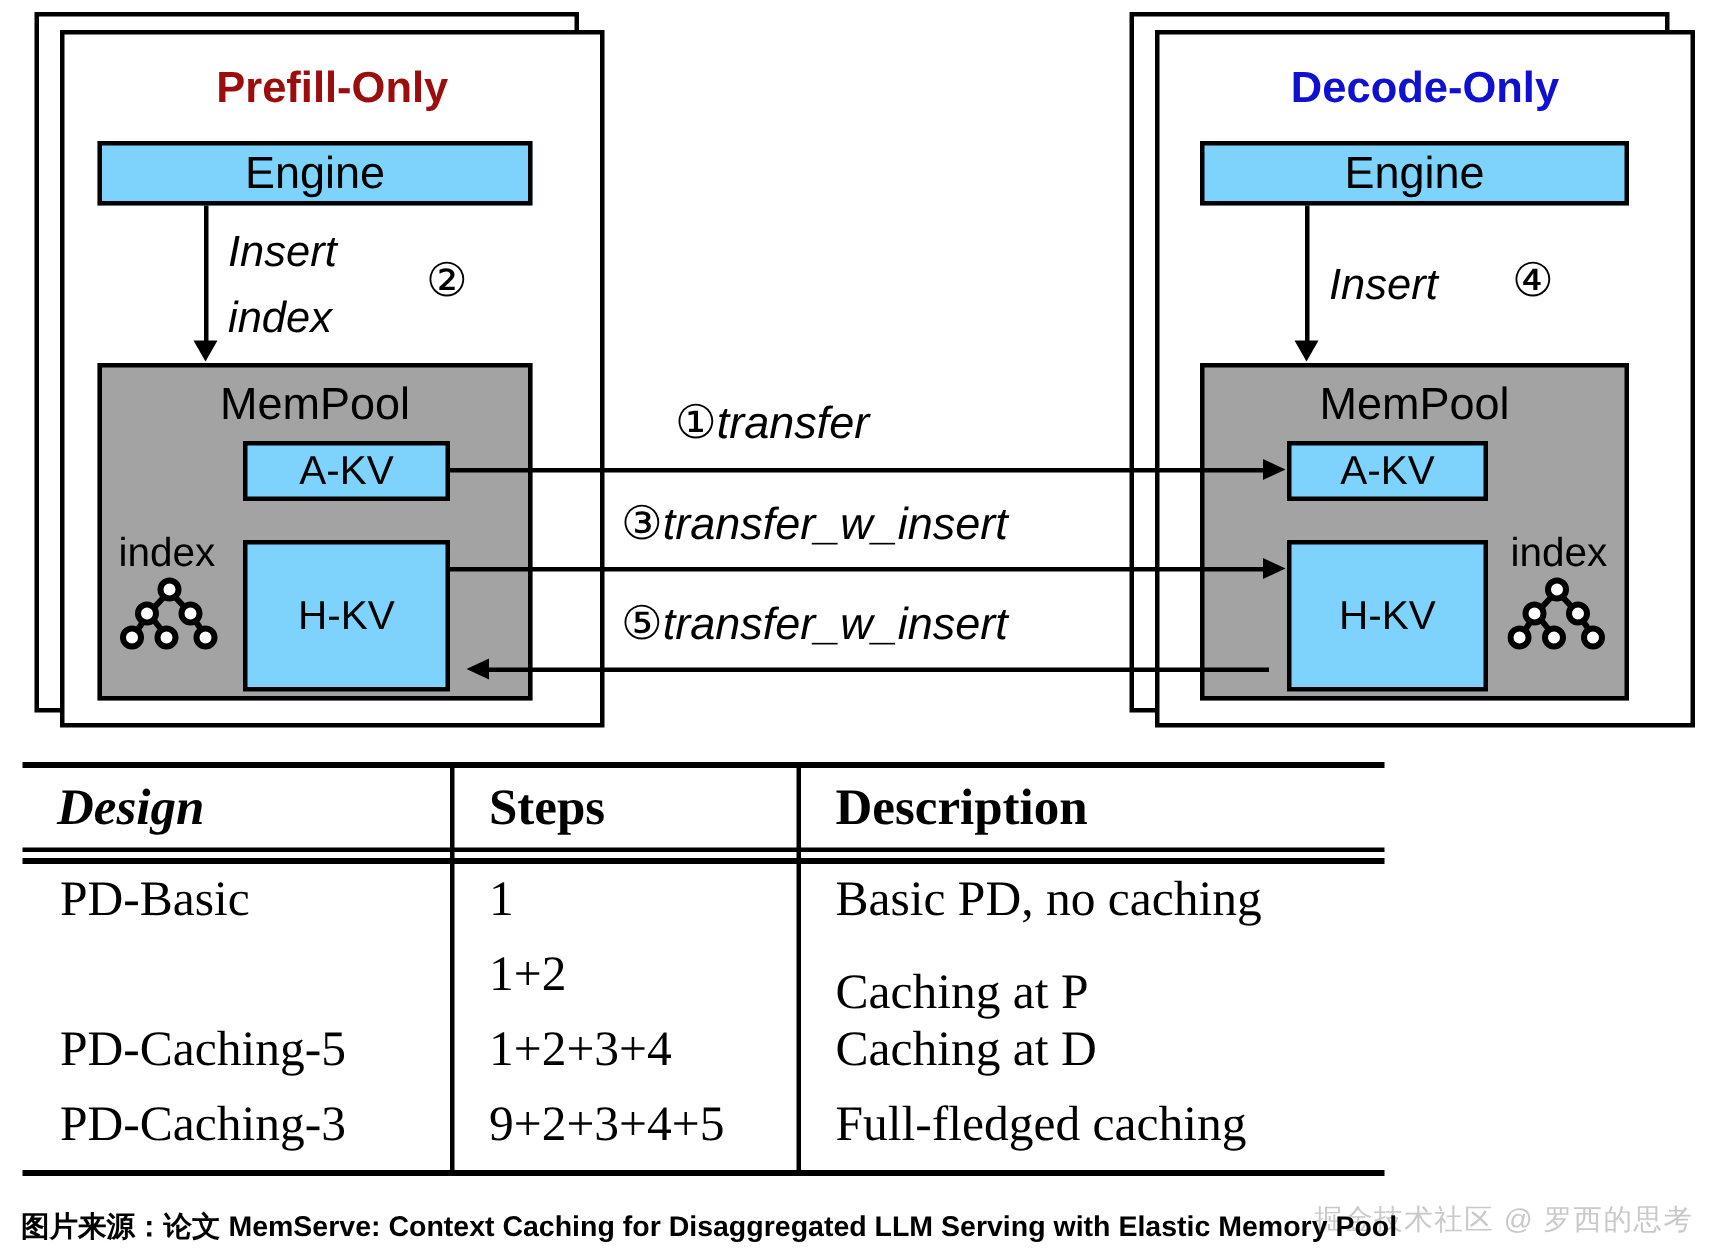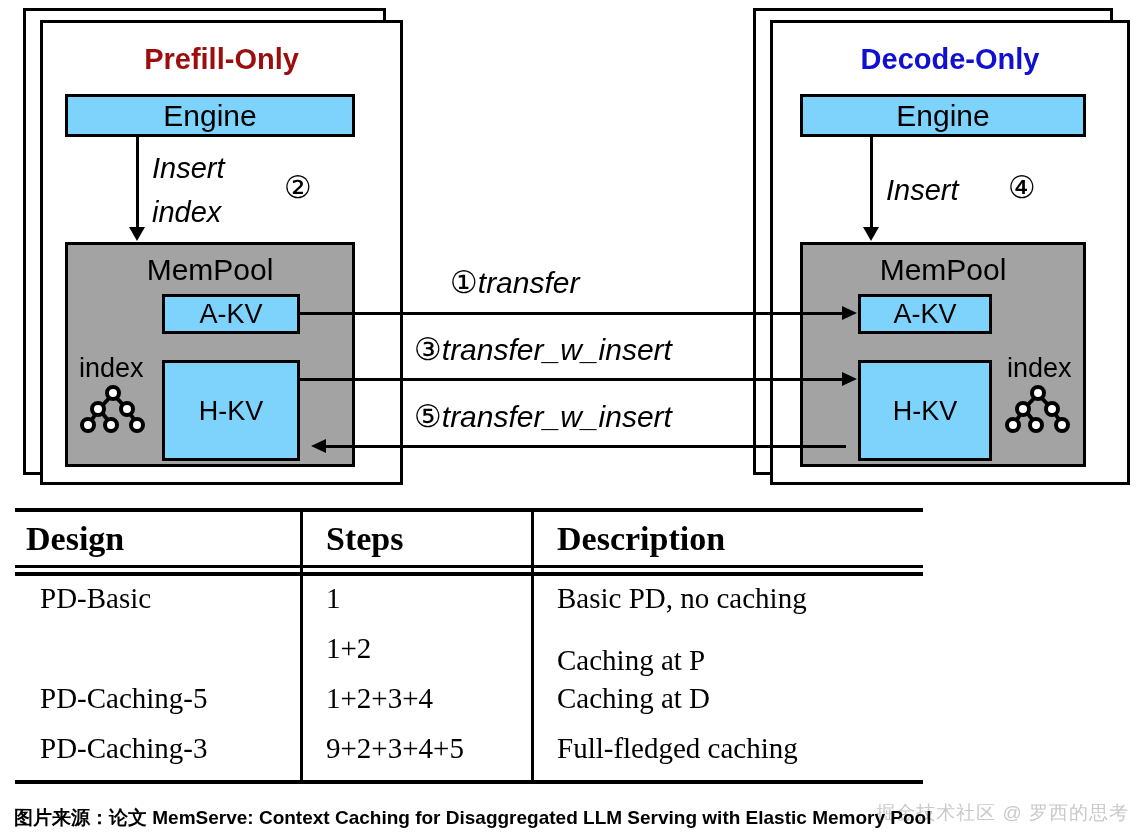--- a/index.html
+++ b/index.html
@@ -71,21 +71,21 @@
 
   
   .tbl{position:absolute;box-sizing:border-box;}
   .tbl-rule{position:absolute;background:#000;left:0;}
   .tbl-vline{position:absolute;background:#000;width:3px;}
   .cellt{
     position:absolute;font-family:"Liberation Serif", serif;color:#000;
     white-space:nowrap;line-height:1;
   }
   .hdr{font-weight:bold;font-size:34px;}
-  .body-cell{font-size:29px;}
+  .body-cell{font-size:33px;}
 
   
   .caption{
     position:absolute;left:14px;top:805px;font-size:19px;color:#000;white-space:nowrap;
     font-family:"Liberation Sans", sans-serif;
   }
   .caption b{font-weight:bold;}
   .caption .rest{font-weight:bold;}
   .watermark{
     position:absolute;right:12px;top:800px;font-size:19px;color:#c9c9c9;white-space:nowrap;
@@ -215,21 +215,21 @@
   <div class="tbl-rule" style="top:0px;width:908px;height:4px;"></div>
 
   <div class="tbl-rule" style="top:57px;width:908px;height:3px;"></div>
   <div class="tbl-rule" style="top:64px;width:908px;height:4px;"></div>
 
   <div class="tbl-rule" style="top:272px;width:908px;height:4px;"></div>
 
   <div class="tbl-vline" style="left:285px;top:4px;height:268px;"></div>
   <div class="tbl-vline" style="left:516px;top:4px;height:268px;"></div>
 
-  <div class="cellt hdr" style="left:11px;top:14px;">Design</div>
+  <div class="cellt hdr" style="left:23px;top:14px;font-style:italic;">Design</div>
   <div class="cellt hdr" style="left:311px;top:14px;">Steps</div>
   <div class="cellt hdr" style="left:542px;top:14px;">Description</div>
 
   <div class="cellt body-cell" style="left:25px;top:76px;">PD-Basic</div>
   <div class="cellt body-cell" style="left:311px;top:76px;">1</div>
   <div class="cellt body-cell" style="left:542px;top:76px;">Basic PD, no caching</div>
 
   <div class="cellt body-cell" style="left:311px;top:126px;">1+2</div>
   <div class="cellt body-cell" style="left:542px;top:138px;">Caching at P</div>
 

